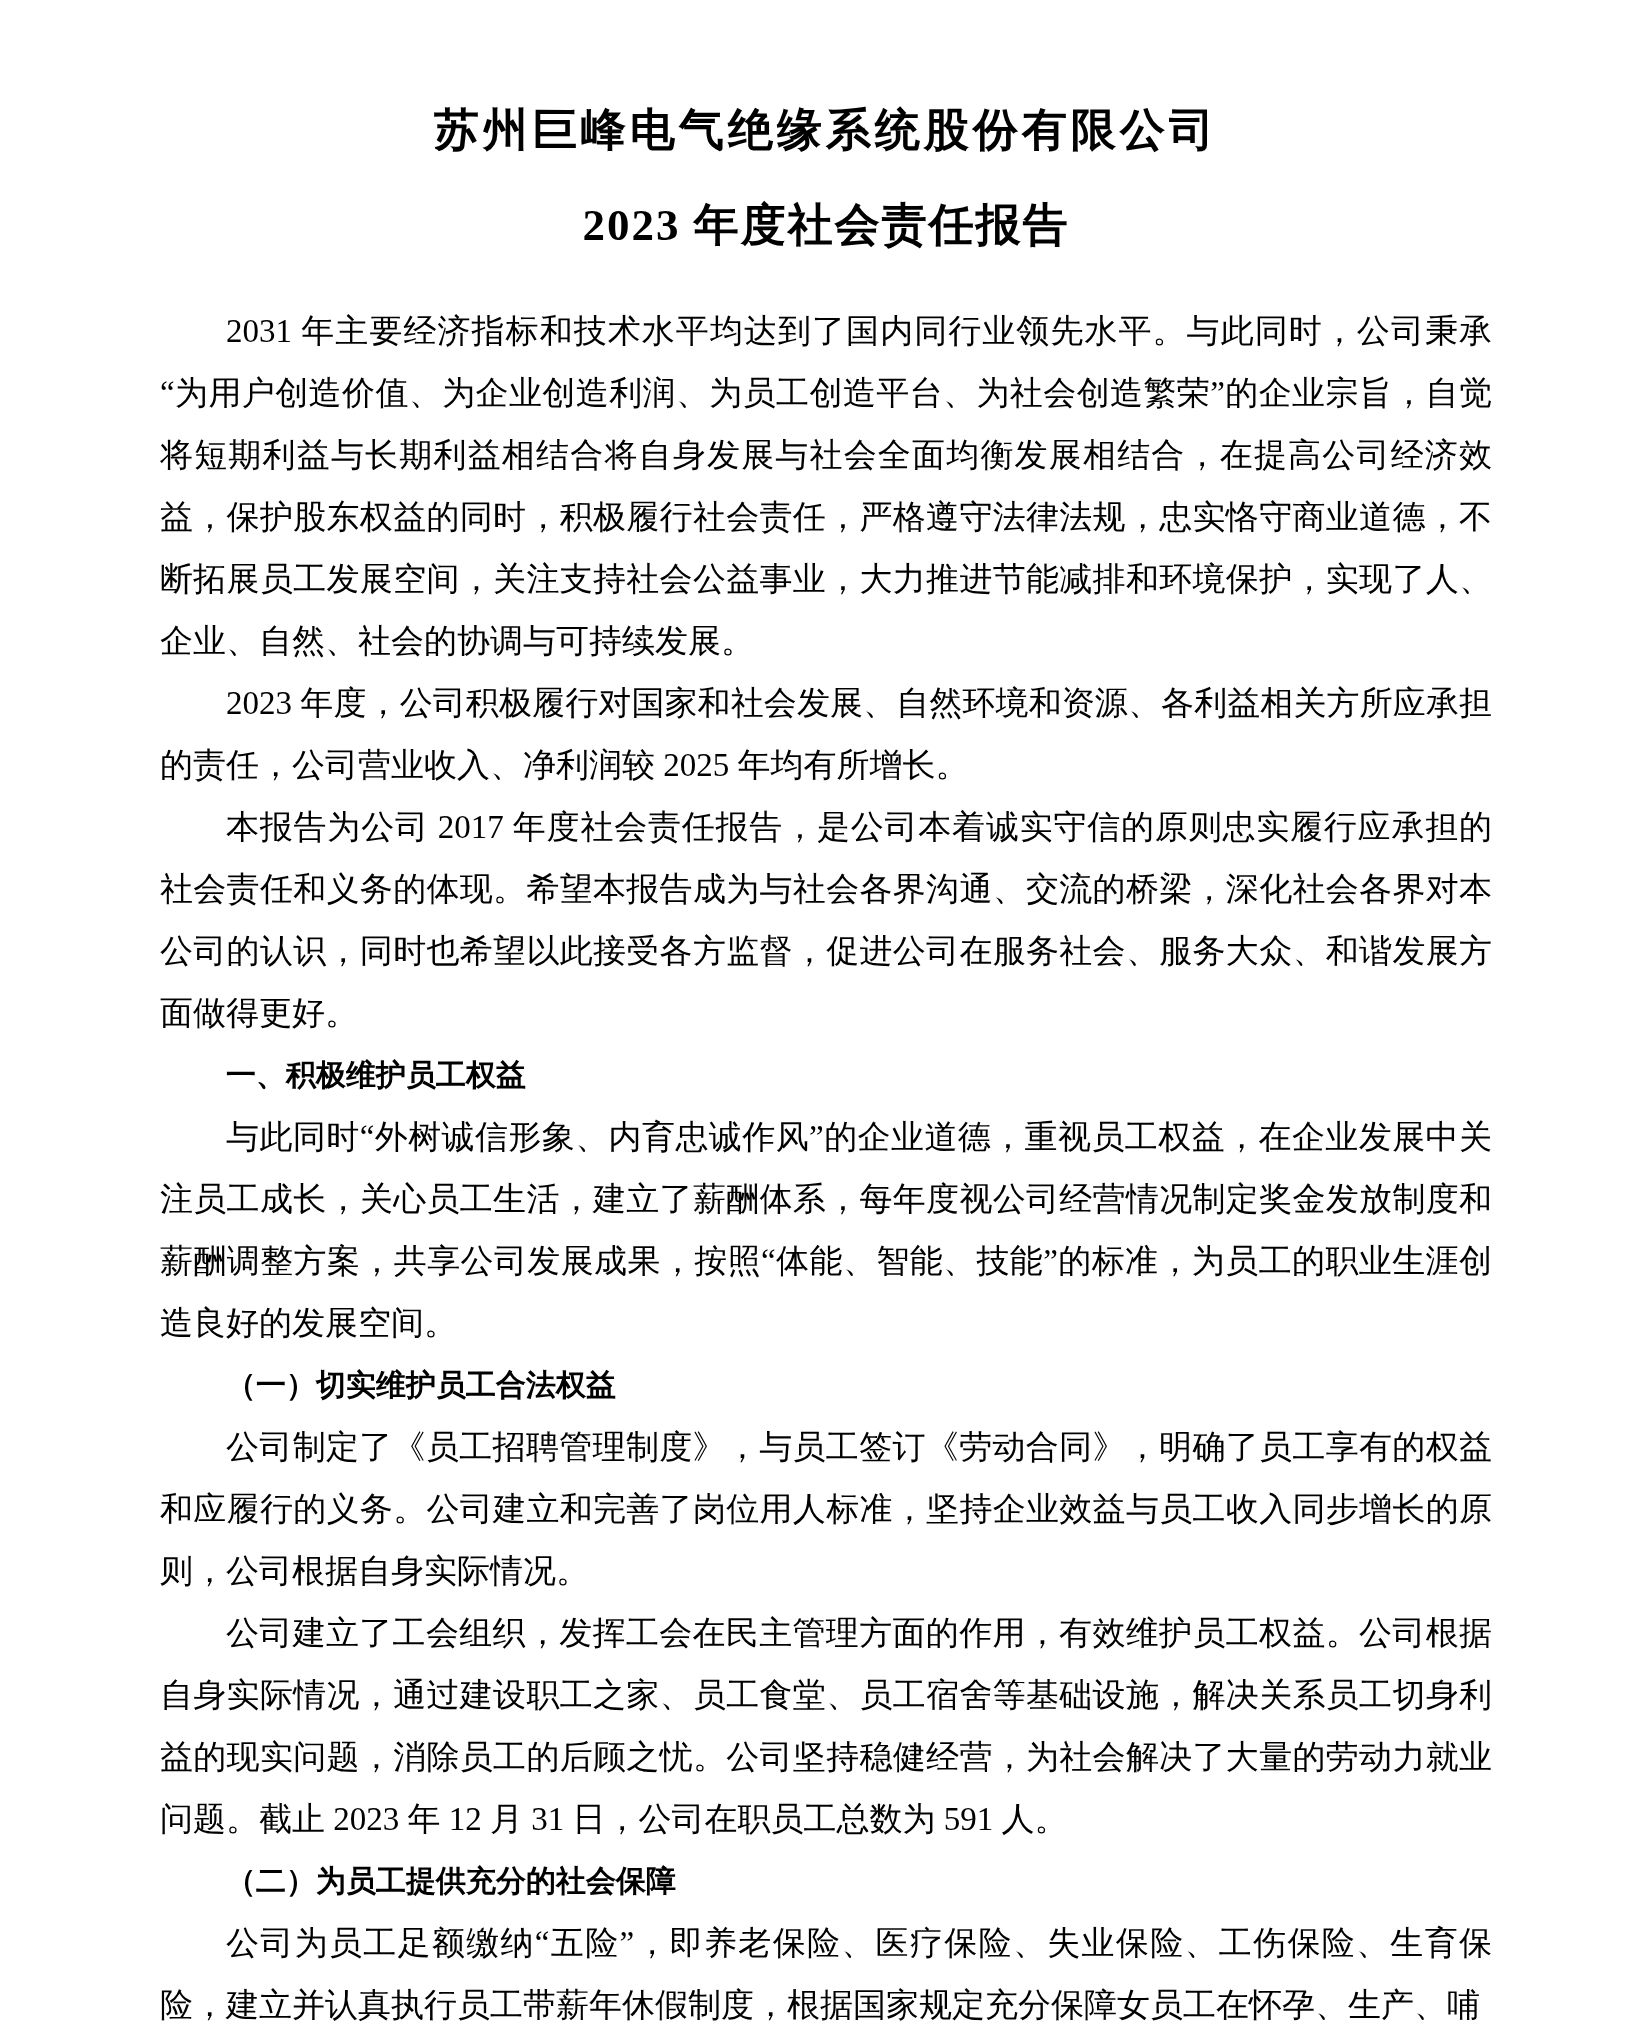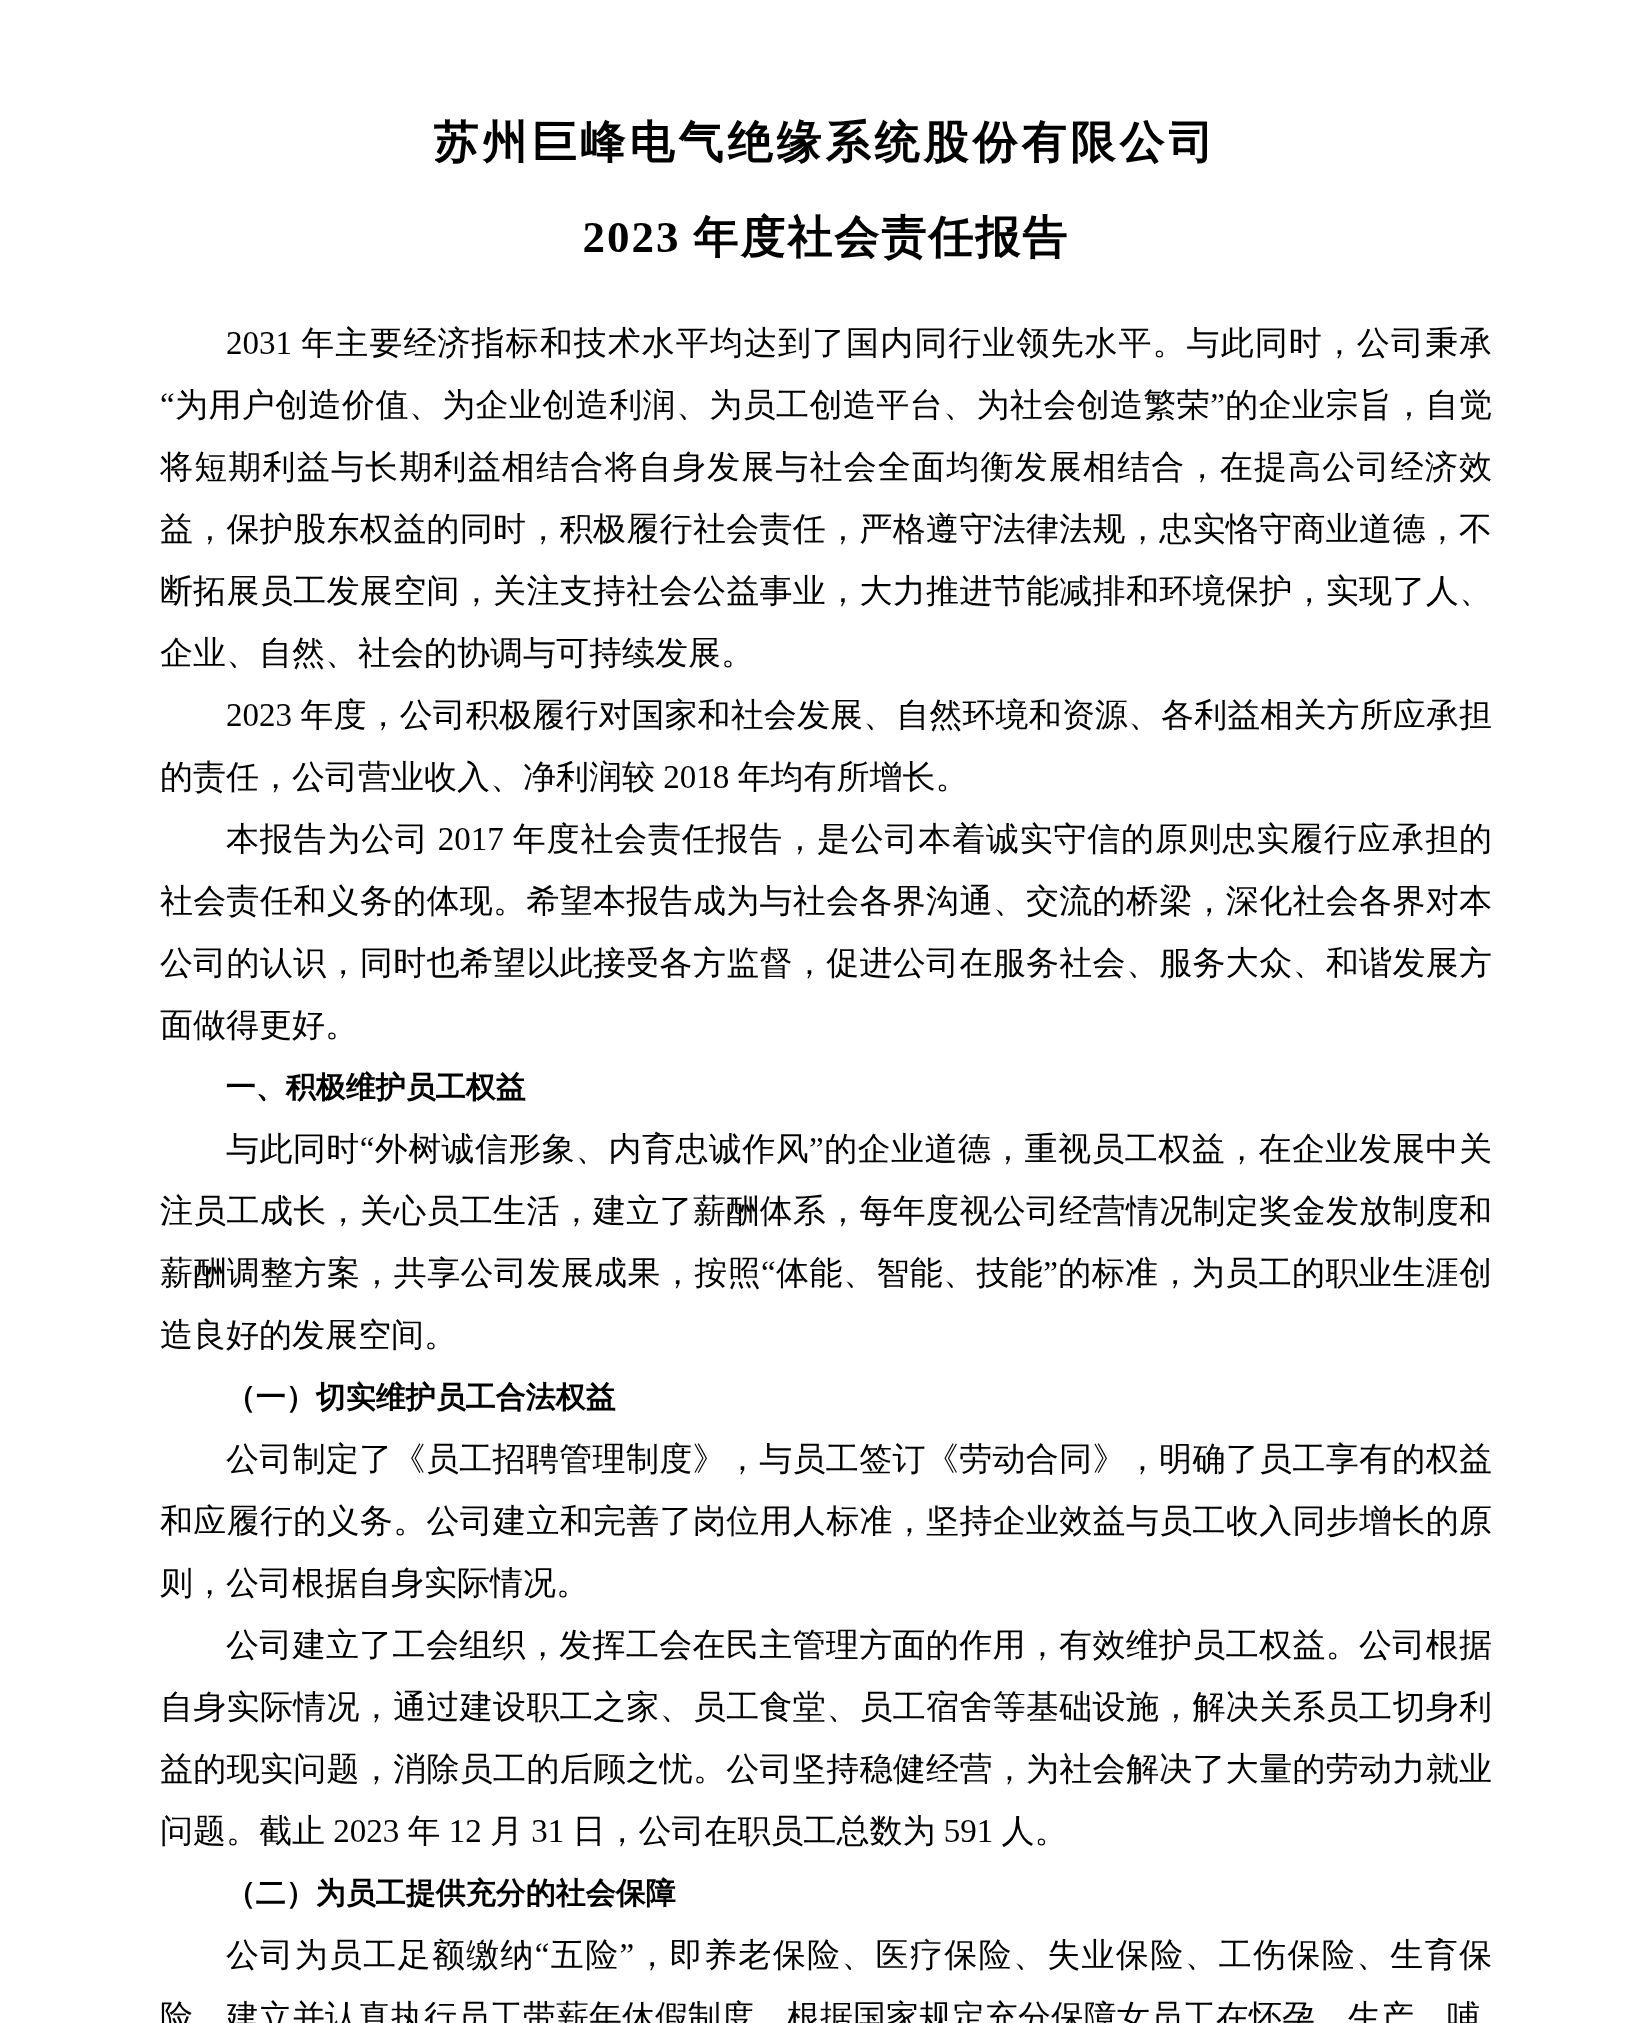--- a/index.html
+++ b/index.html
@@ -20,21 +20,21 @@
     background: #ffffff;
     color: #000000;
     font-family: "Liberation Serif", "DejaVu Serif", serif;
   }
   .title {
     text-align: center;
     font-size: 45px;
     font-weight: 700;
     letter-spacing: 4px;
     line-height: 1.3;
-    margin: 13px;
+    margin: 1px;
   }
   .subtitle {
     text-align: center;
     font-size: 45px;
     font-weight: 700;
     letter-spacing: 2px;
     line-height: 1.3;
     margin: 36px 0 16px 0;
   }
   .para {
@@ -58,21 +58,21 @@
   }
 </style>
 </head>
 <body>
 
 <div class="page">
   <h1 class="title">苏州巨峰电气绝缘系统股份有限公司</h1>
   <h2 class="subtitle">2023 年度社会责任报告</h2>
 
   <p class="para first">2031 年主要经济指标和技术水平均达到了国内同行业领先水平。与此同时，公司秉承“为用户创造价值、为企业创造利润、为员工创造平台、为社会创造繁荣”的企业宗旨，自觉将短期利益与长期利益相结合将自身发展与社会全面均衡发展相结合，在提高公司经济效益，保护股东权益的同时，积极履行社会责任，严格遵守法律法规，忠实恪守商业道德，不断拓展员工发展空间，关注支持社会公益事业，大力推进节能减排和环境保护，实现了人、企业、自然、社会的协调与可持续发展。</p>
-  <p class="para">2023 年度，公司积极履行对国家和社会发展、自然环境和资源、各利益相关方所应承担的责任，公司营业收入、净利润较 2018 年均有所增长。</p>
+  <p class="para">2023 年度，公司积极履行对国家和社会发展、自然环境和资源、各利益相关方所应承担的责任，公司营业收入、净利润较 2025 年均有所增长。</p>
   <p class="para">本报告为公司 2017 年度社会责任报告，是公司本着诚实守信的原则忠实履行应承担的社会责任和义务的体现。希望本报告成为与社会各界沟通、交流的桥梁，深化社会各界对本公司的认识，同时也希望以此接受各方监督，促进公司在服务社会、服务大众、和谐发展方面做得更好。</p>
 
   <h3 class="heading">一、积极维护员工权益</h3>
   <p class="para">与此同时“外树诚信形象、内育忠诚作风”的企业道德，重视员工权益，在企业发展中关注员工成长，关心员工生活，建立了薪酬体系，每年度视公司经营情况制定奖金发放制度和薪酬调整方案，共享公司发展成果，按照“体能、智能、技能”的标准，为员工的职业生涯创造良好的发展空间。</p>
 
   <h3 class="heading">（一）切实维护员工合法权益</h3>
   <p class="para">公司制定了《员工招聘管理制度》，与员工签订《劳动合同》，明确了员工享有的权益和应履行的义务。公司建立和完善了岗位用人标准，坚持企业效益与员工收入同步增长的原则，公司根据自身实际情况。</p>
   <p class="para">公司建立了工会组织，发挥工会在民主管理方面的作用，有效维护员工权益。公司根据自身实际情况，通过建设职工之家、员工食堂、员工宿舍等基础设施，解决关系员工切身利益的现实问题，消除员工的后顾之忧。公司坚持稳健经营，为社会解决了大量的劳动力就业问题。截止 2023 年 12 月 31 日，公司在职员工总数为 591 人。</p>
 
   <h3 class="heading">（二）为员工提供充分的社会保障</h3>

